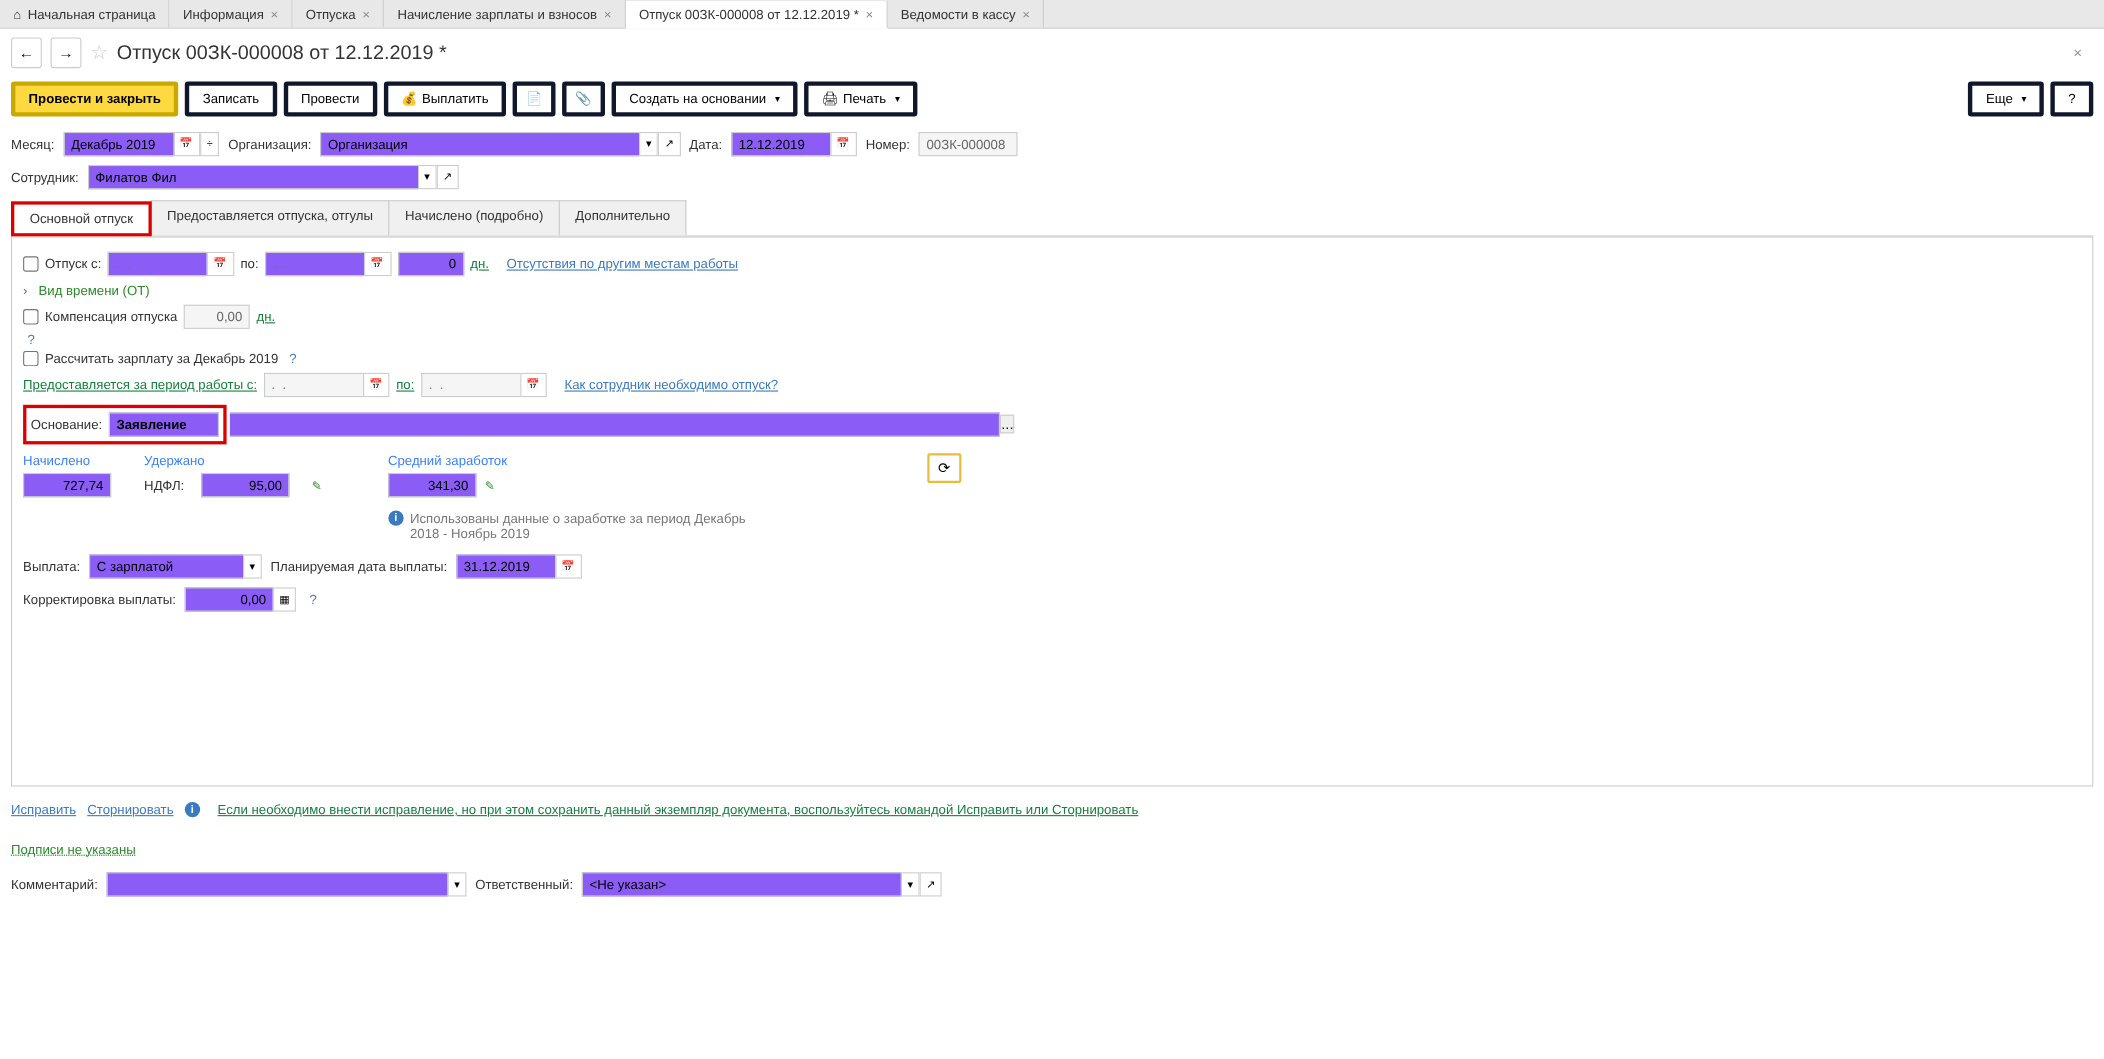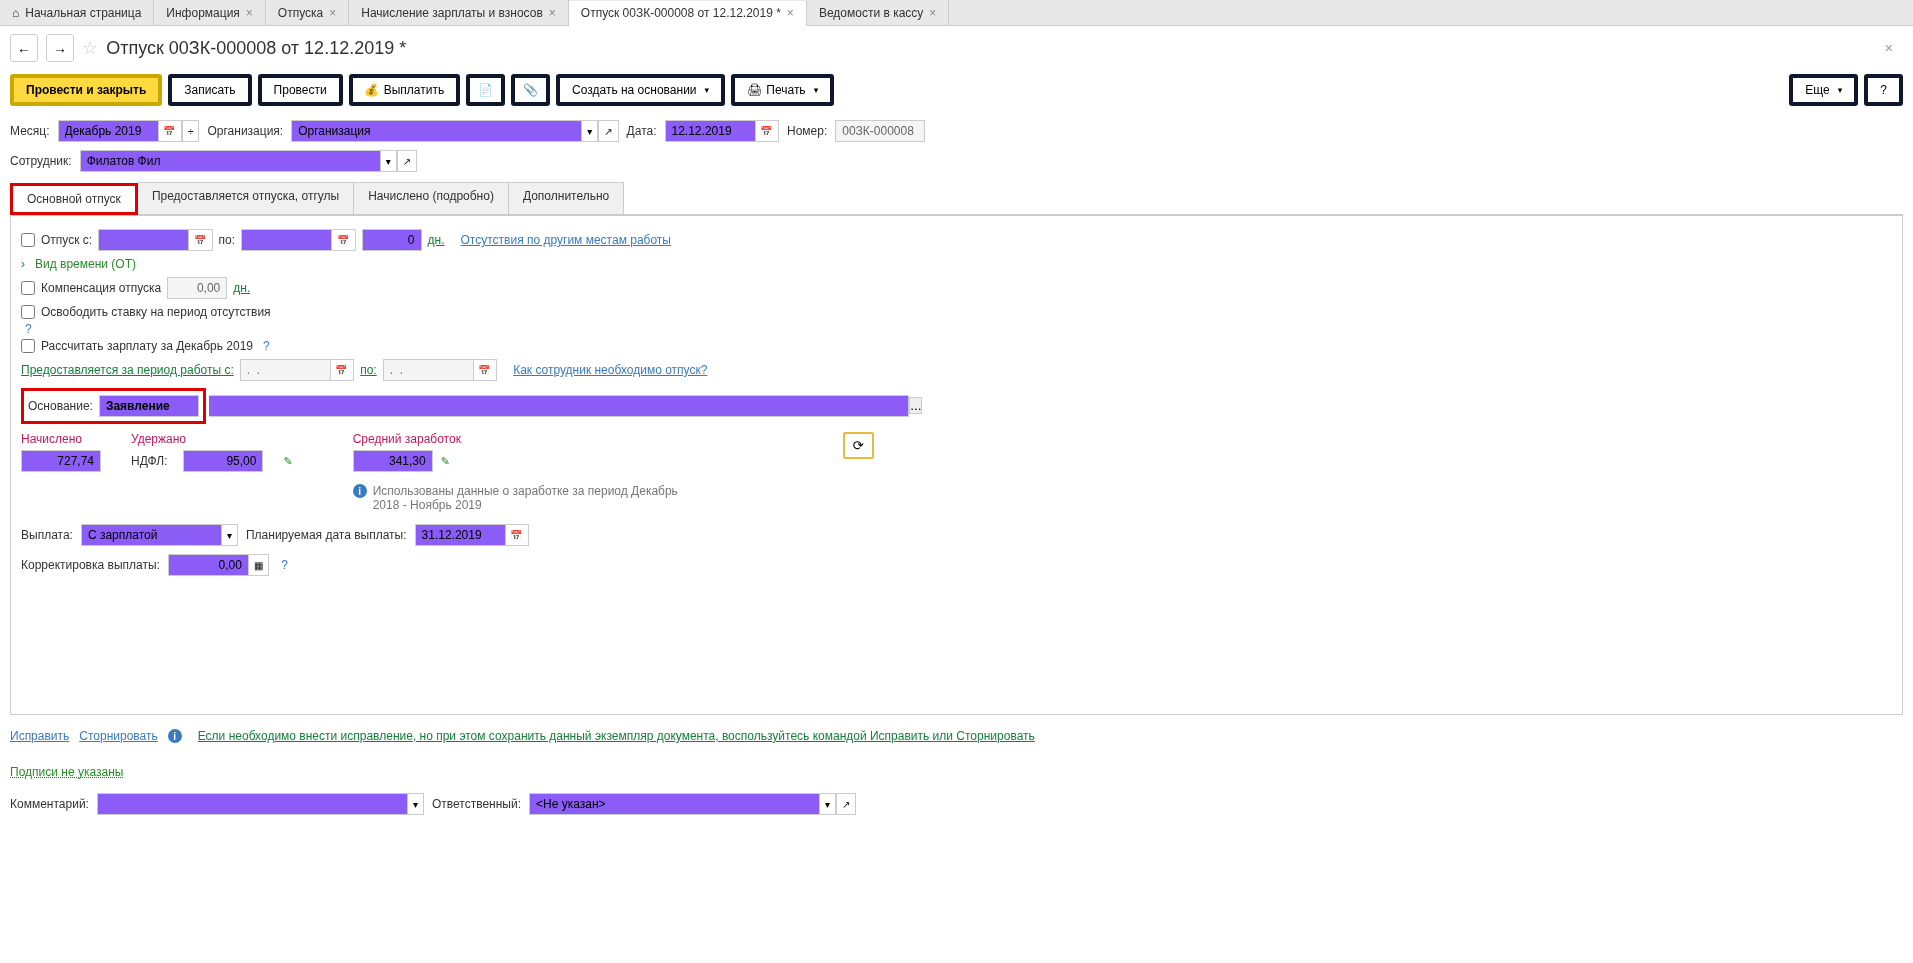--- a/index.html
+++ b/index.html
@@ -29,21 +29,21 @@
 .input-group .btn-small { border: 1px solid #ccc; padding: 2px 5px; font-size: 10px; background: #fff; cursor: pointer; height: 22px; }
 .sub-tabs { display: flex; border-bottom: 1px solid #ccc; margin: 6px 10px 0; }
 .sub-tab { padding: 6px 14px; border: 1px solid #ccc; border-bottom: none; background: #f0f0f0; cursor: pointer; margin-right: -1px; font-size: 12px; }
 .sub-tab.active { background: #fff; position: relative; top: 1px; }
 .red-box { border: 3px solid #d00; }
 .content-area { border: 1px solid #ccc; margin: 0 10px; padding: 10px; min-height: 500px; position: relative; }
 .checkbox-row { display: flex; align-items: center; gap: 6px; padding: 3px 0; }
 .checkbox { width: 14px; height: 14px; }
 .link { color: #3a7abe; text-decoration: underline; cursor: pointer; }
 .green-link { color: #2a8a2a; cursor: pointer; }
-.green-text { color: #be185d; }
+.green-text { color: #3b82f6; }
 .disabled-text { color: #15803d; text-decoration: underline; }
 .date-input { width: 90px; }
 .small-input { width: 60px; text-align: right; }
 .num-input { width: 80px; text-align: right; }
 .calc-section { display: flex; gap: 30px; padding: 8px 0; align-items: flex-start; }
 .calc-col { display: flex; flex-direction: column; gap: 4px; }
 .pencil-icon { color: #2a8a2a; font-size: 11px; cursor: pointer; margin-left: 4px; }
 .info-icon { display: inline-flex; width: 14px; height: 14px; border-radius: 50%; background: #3a7abe; color: #fff; font-size: 10px; align-items: center; justify-content: center; font-weight: bold; margin-right: 6px; }
 .info-text { color: #777; font-size: 12px; max-width: 320px; }
 .refresh-btn { border: 2px solid #e8bc3a; padding: 4px 8px; background: #fff; cursor: pointer; border-radius: 2px; }
@@ -174,24 +174,20 @@
     <span class="green-link">Вид времени (ОТ)</span>
   </div>
 
   <div class="checkbox-row">
     <input type="checkbox" class="checkbox" style="">
     <span class="label">Компенсация отпуска</span>
     <input class="input small-input readonly" value="0,00" style="">
     <span class="label disabled-text">дн.</span>
   </div>
 
-  <div class="checkbox-row">
-    <input type="checkbox" class="checkbox" style="">
-    <span class="label">Освободить ставку на период отсутствия</span>
-  </div>
 
   <span class="help-q">?</span>
 
   <div class="checkbox-row">
     <input type="checkbox" class="checkbox" style="">
     <span class="label">Рассчитать зарплату за Декабрь 2019</span>
     <span class="help-q">?</span>
   </div>
 
   <div class="checkbox-row">

